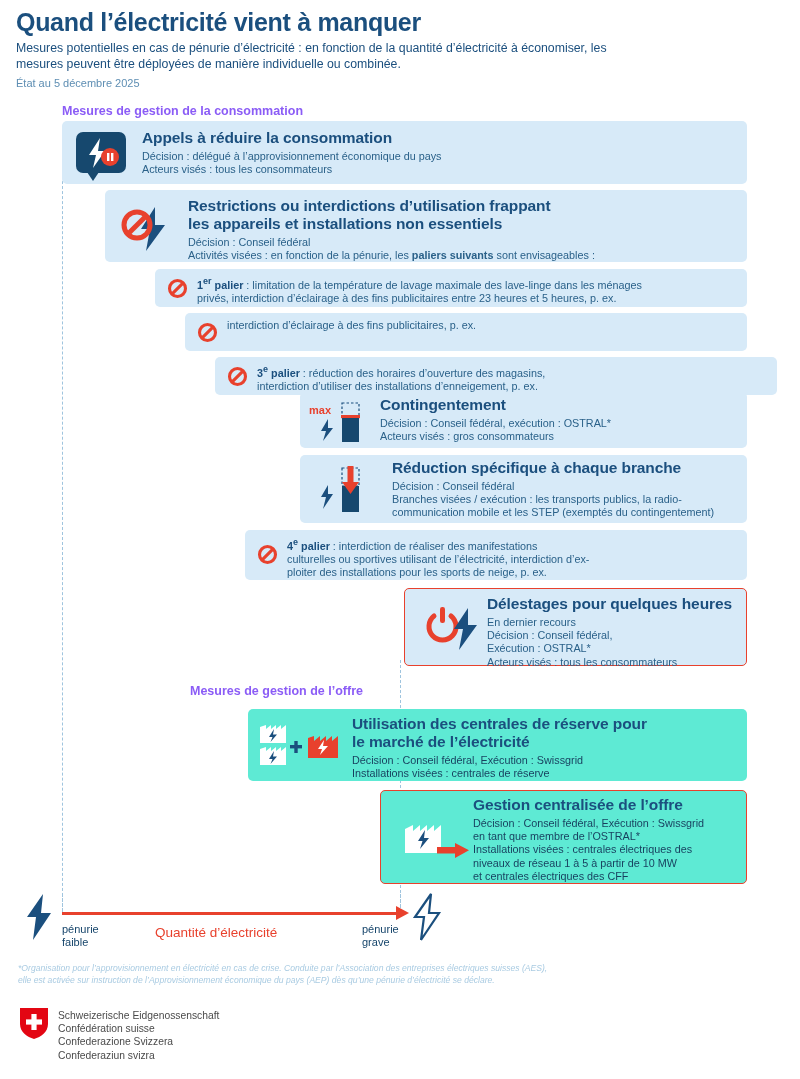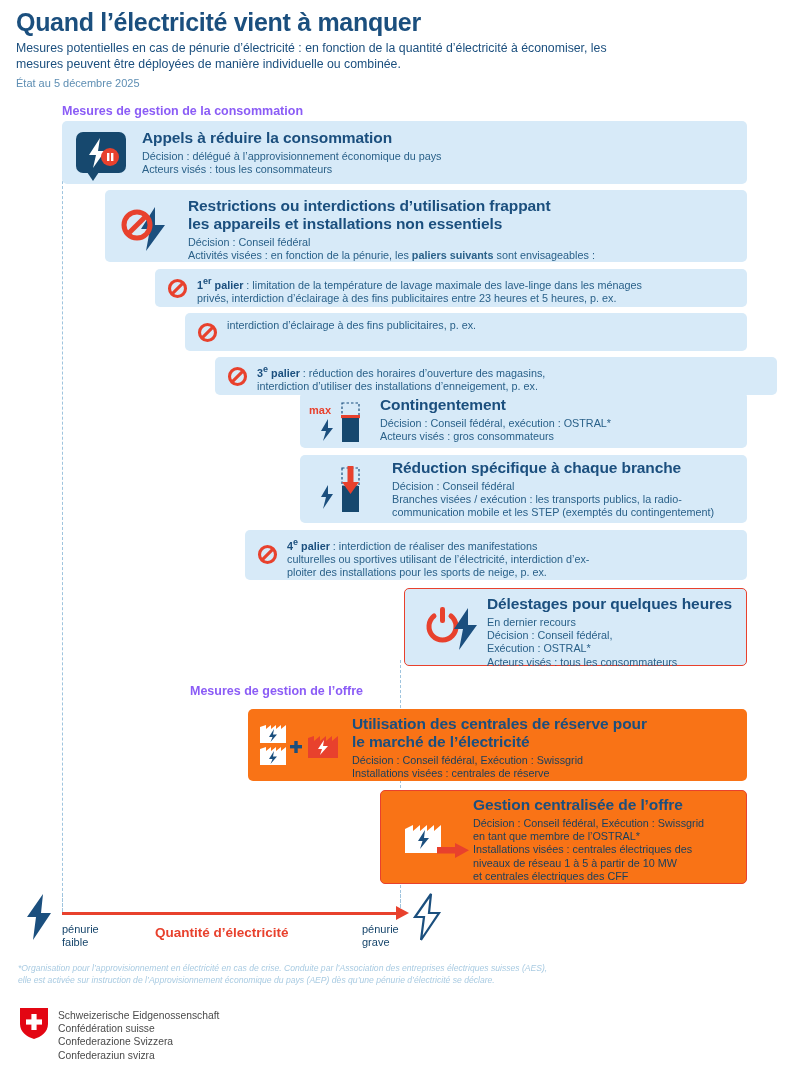--- a/index.html
+++ b/index.html
@@ -40,21 +40,21 @@
   }
   #guide-left  { left: 62px;  top: 166px; height: 745px; }
   #guide-right { left: 400px; top: 660px; height: 253px; }
 
   
   .block {
     position: absolute;
     background: #d7eaf8;
     border-radius: 5px;
   }
-  .block.offre { background: #f97316; }
+  .block.offre { background: #5eead4; }
   .block.outlined { border: 1.6px solid #e8412d; }
 
   .b-title {
     font-weight: bold; color: #1b4f7e;
     letter-spacing: -0.1px;
   }
   .b-body { color: #2a6189; }
 
   
   .big .b-title { font-size: 15.5px; line-height: 18px; }
@@ -92,21 +92,21 @@
     position: absolute; left: 396px; top: 906px;
     width: 0; height: 0;
     border-top: 7px solid transparent; border-bottom: 7px solid transparent;
     border-left: 13px solid #e8412d;
   }
   .axis-label {
     position: absolute; font-size: 11px; line-height: 13px; color: #16456b;
   }
   .axis-mid {
     position: absolute; left: 155px; top: 925px;
-    font-size: 13.5px; font-weight: bold; color: #e8412d; text-align: center;
+    font-size: 13.5px; font-weight: normal; color: #e8412d; text-align: center;
   }
   .tick {
     position: absolute; width: 0; border-left: 1px dashed #9fc4de; height: 18px;
   }
 
   
   .footnote {
     position: absolute; left: 18px; top: 963px; width: 640px;
     font-size: 8.6px; line-height: 11.5px; font-style: italic; color: #a9cbe2;
   }

